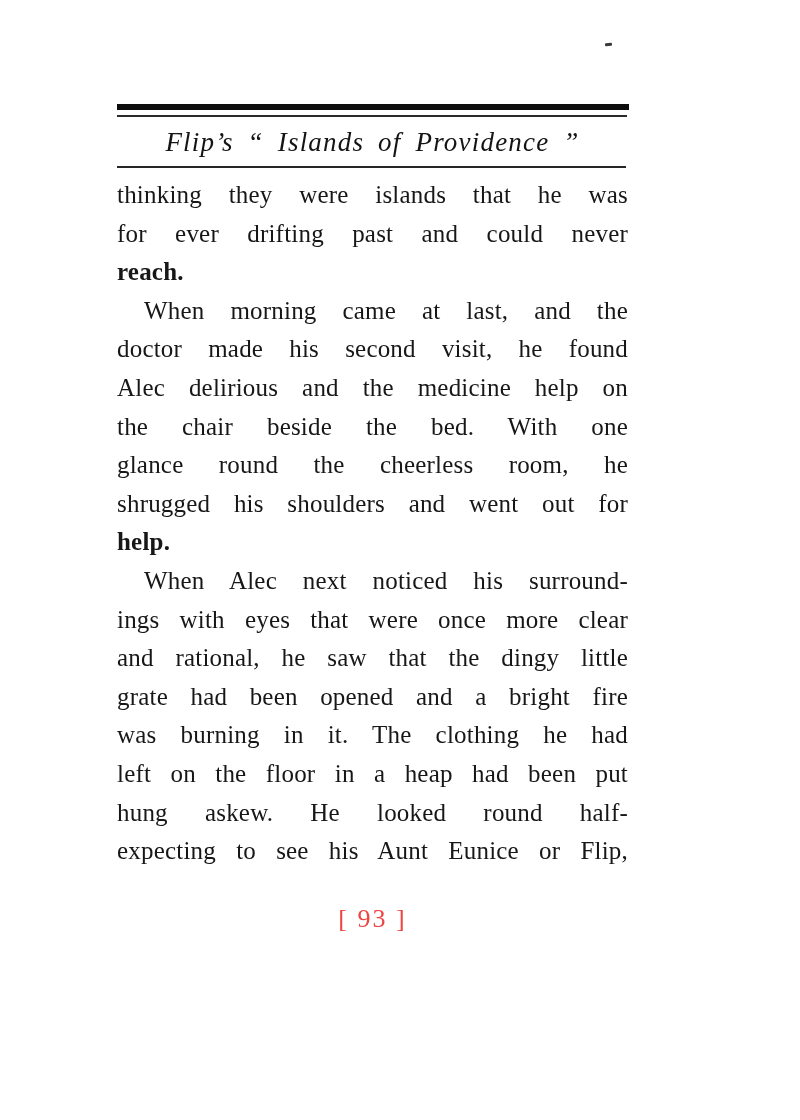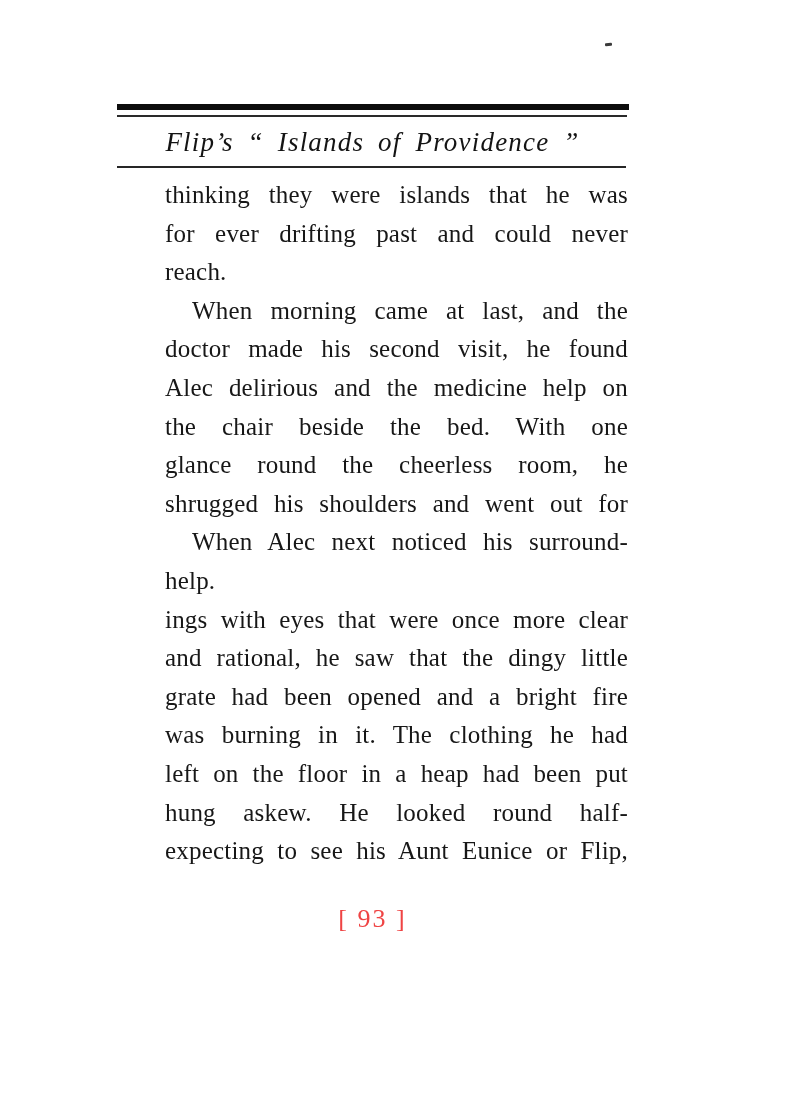--- a/index.html
+++ b/index.html
@@ -61,27 +61,27 @@
     width: 511px;
     font-size: 25px;
     line-height: 38.6px;
     color: #171717;
   }
   .line {
     text-align: justify;
     text-align-last: justify;
     letter-spacing: 0.2px;
     white-space: normal;
-    margin-left: 48px;
   }
   .line.indent {
     padding-left: 27px;
   }
   .line.para-end {
     text-align-last: left;
+    font-weight: bold;
   }
   .page-number {
     position: absolute;
     left: 117px;
     top: 899px;
     width: 511px;
     height: 40px;
     line-height: 40px;
     text-align: center;
     font-size: 26px;
@@ -118,23 +118,23 @@
     <div class="line">thinking they were islands that he was</div>
     <div class="line">for ever drifting past and could never</div>
     <div class="line para-end">reach.</div>
 
     <div class="line indent">When morning came at last, and the</div>
     <div class="line">doctor made his second visit, he found</div>
     <div class="line">Alec delirious and the medicine help on</div>
     <div class="line">the chair beside the bed.  With one</div>
     <div class="line">glance round the cheerless room, he</div>
     <div class="line">shrugged his shoulders and went out for</div>
+    <div class="line para-end">help.</div>
+
     <div class="line indent">When Alec next noticed his surround-</div>
-
-    <div class="line para-end">help.</div>
     <div class="line">ings with eyes that were once more clear</div>
     <div class="line">and rational, he saw that the dingy little</div>
     <div class="line">grate had been opened and a bright fire</div>
     <div class="line">was burning in it.  The clothing he had</div>
     <div class="line">left on the floor in a heap had been put</div>
     <div class="line">hung askew.  He looked round half-</div>
     <div class="line">expecting to see his Aunt Eunice or Flip,</div>
   </div>
 
   <div class="page-number">[ 93 ]</div>

